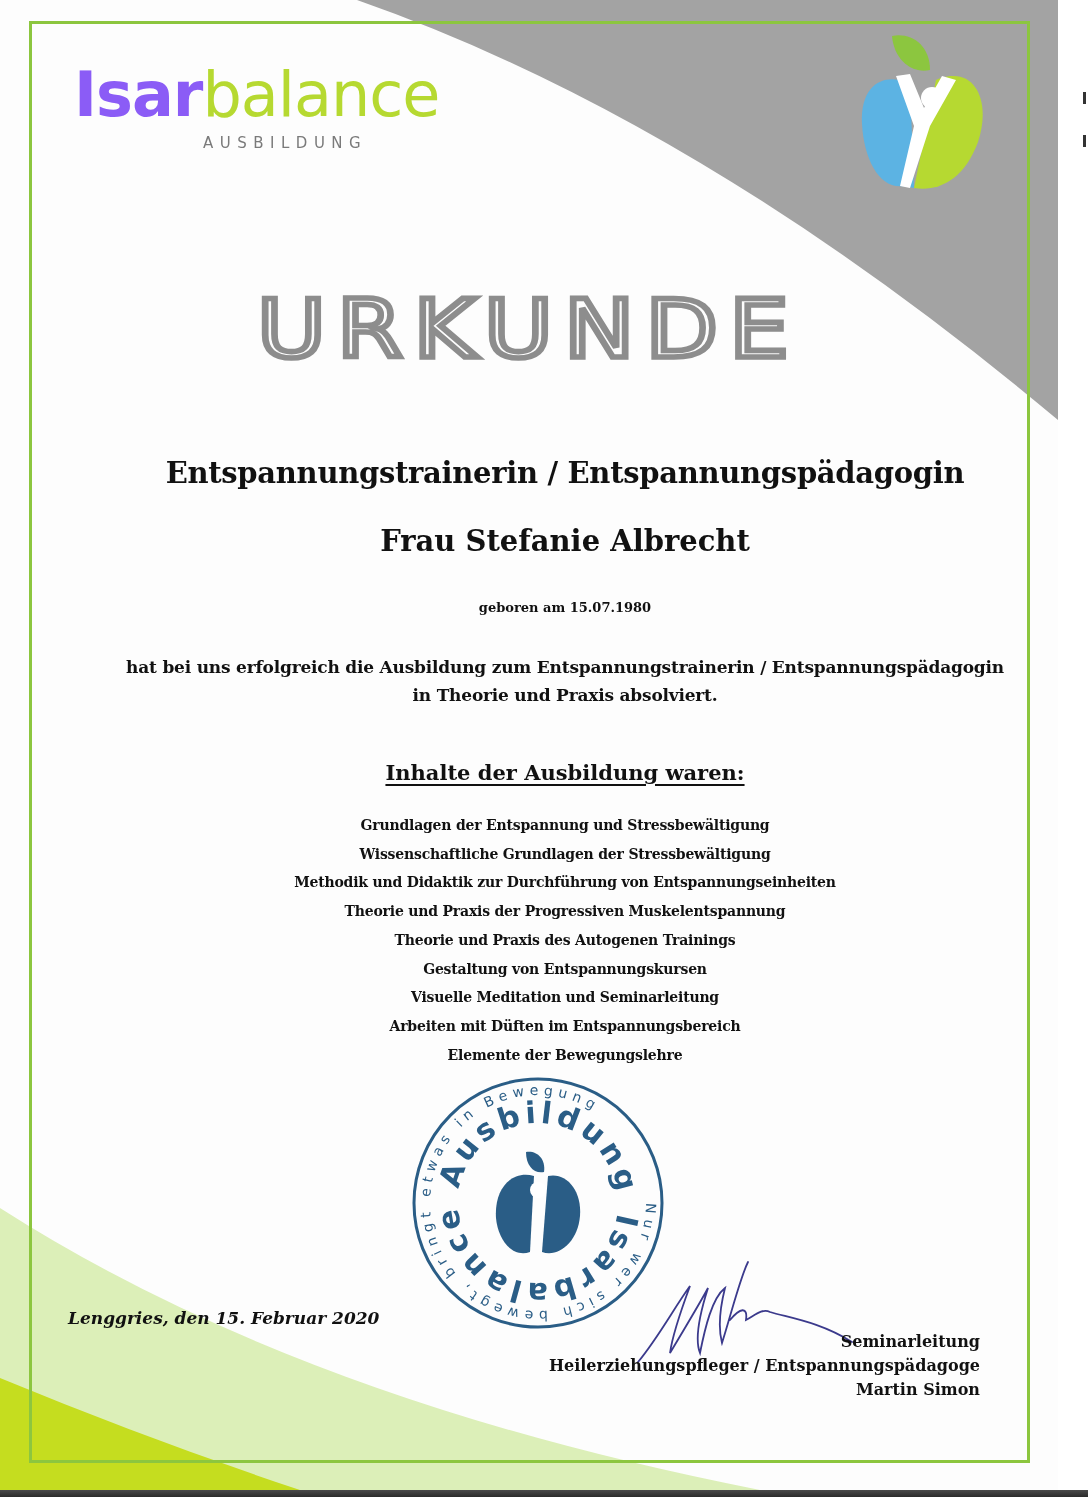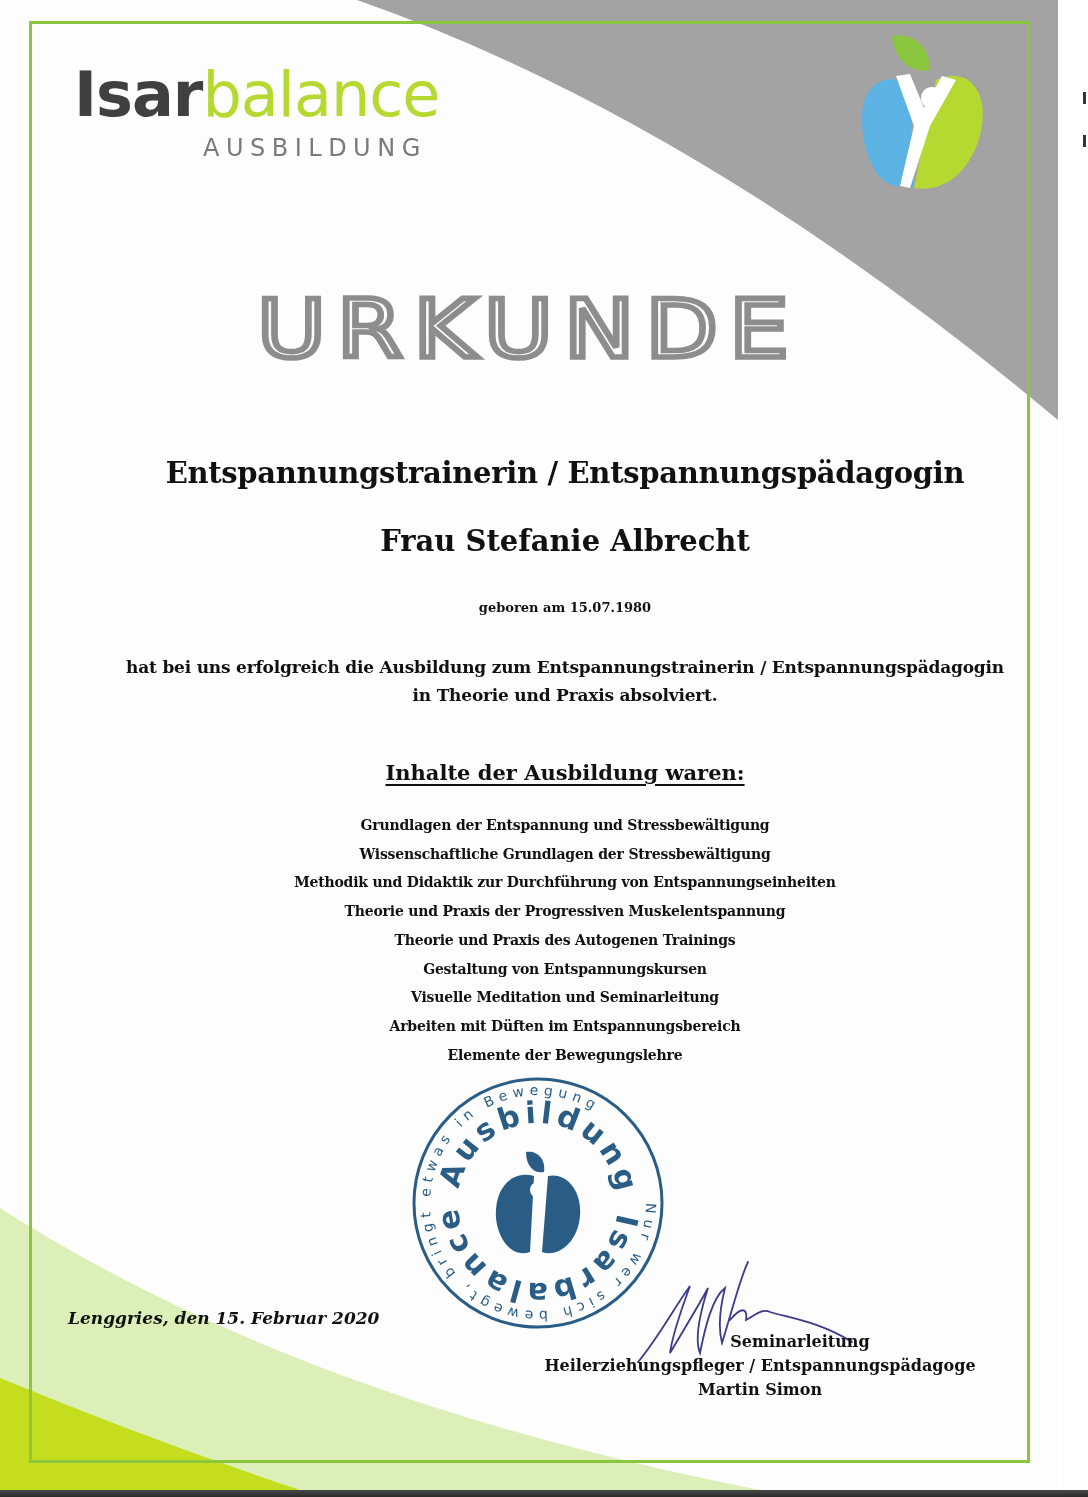--- a/index.html
+++ b/index.html
@@ -23,26 +23,26 @@
   .border {
     position: absolute; left: 29px; top: 21px; width: 1001px; height: 1442px;
     border: 3px solid #8cc63f; box-sizing: border-box;
   }
 
   .logo { position: absolute; left: 74px; top: 62px; }
   .logo-word {
     font-family: "DejaVu Sans", "Liberation Sans", sans-serif;
     font-size: 62px; line-height: 66px; letter-spacing: -1px;
   }
-  .logo-isar { color: #404040; font-weight: bold; }
+  .logo-isar { color: #8b5cf6; font-weight: bold; }
   .logo-balance { color: #b6d931; font-weight: normal; }
   .logo-sub {
     position: absolute; left: 129px; top: 72px;
     font-family: "DejaVu Sans", "Liberation Sans", sans-serif;
-    font-size: 24px; letter-spacing: 6.5px; color: #7a7a7a; white-space: nowrap;
+    font-size: 15px; letter-spacing: 6.5px; color: #7a7a7a; white-space: nowrap;
   }
 
   .apple { position: absolute; left: 858px; top: 30px; }
 
   .title {
     position: absolute; left: 0; width: 1058px; top: 280px; text-align: center;
     font-family: "DejaVu Sans", "Liberation Sans", sans-serif;
     font-size: 84px; font-weight: normal; letter-spacing: 10px;
     color: transparent; -webkit-text-stroke: 6px #8d8d8d;
     transform: scaleX(1.12) scaleY(0.95); transform-origin: 534px 50%;
@@ -56,21 +56,21 @@
   .inhalte { top: 760px; font-size: 21px; text-decoration: underline; text-underline-offset: 4px; }
   .list { top: 811px; font-size: 14px; line-height: 28.7px; letter-spacing: -0.2px; }
   .list div { white-space: nowrap; }
 
   .stamp { position: absolute; left: 408px; top: 1072px; }
 
   .place-date {
     position: absolute; left: 68px; top: 1308px; font-size: 17px; font-weight: bold; color: #111; font-style: italic;
   }
   .sig-block {
-    position: absolute; left: 540px; width: 440px; top: 1330px; text-align: center;
+    position: absolute; left: 540px; width: 440px; top: 1330px; text-align: right;
     font-size: 16px; font-weight: bold; line-height: 24px; color: #111;
   }
   .sig-block .role1 { padding-left: 80px; }
   .signature { position: absolute; left: 630px; top: 1258px; }
 </style>
 </head>
 <body>
 
 <div class="page">
 

